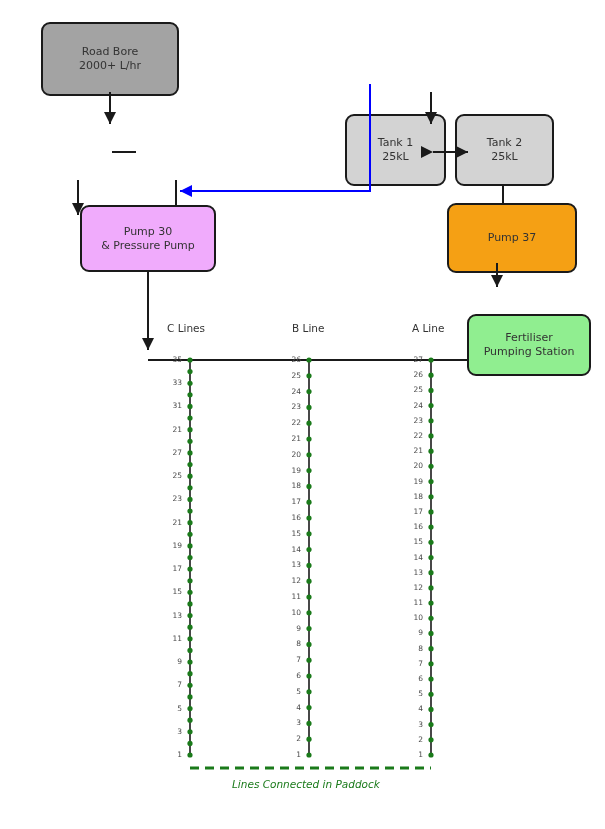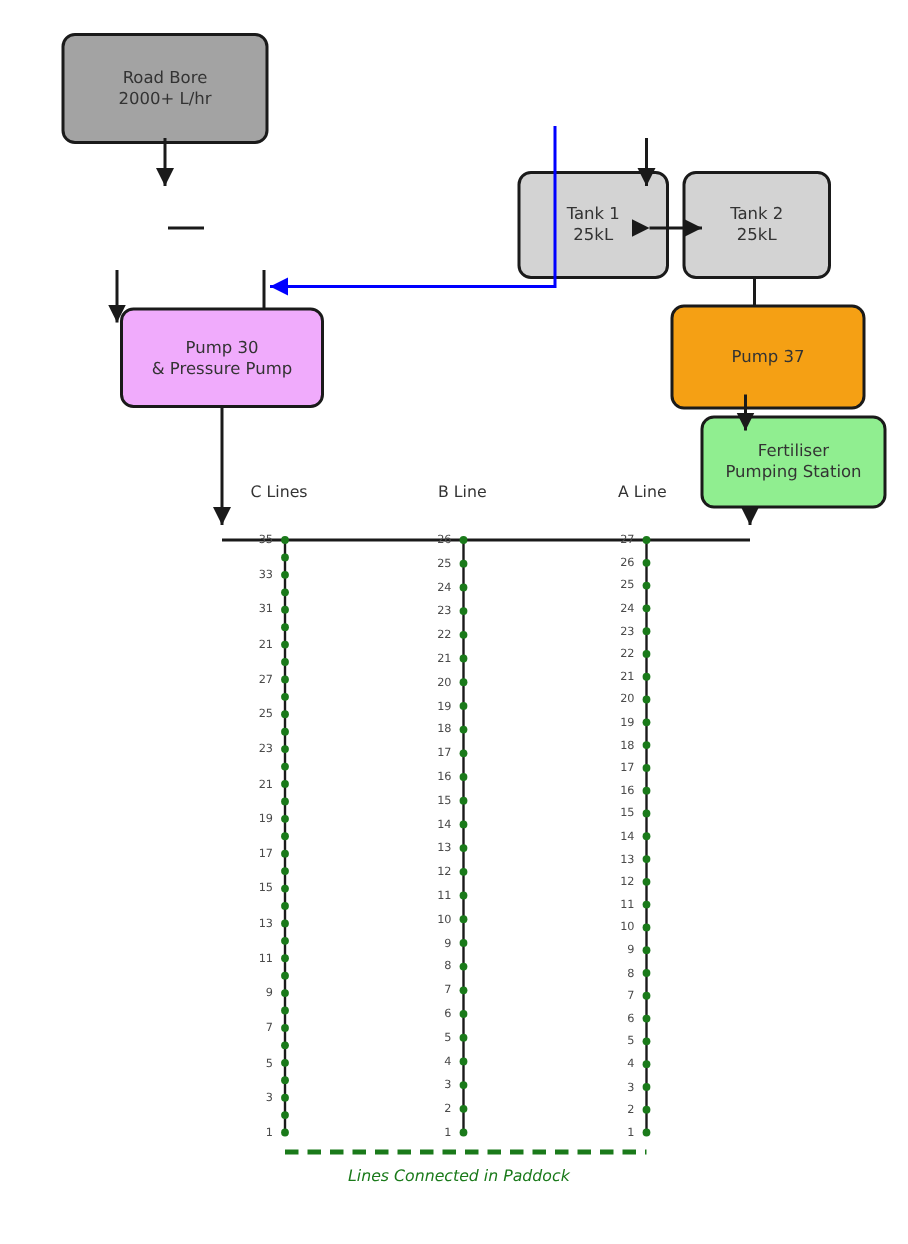--- a/index.html
+++ b/index.html
@@ -29,21 +29,21 @@
     line-height: 1.25;
     color: #333333;
     font-size: 11px;
     z-index: 5;
     white-space: pre-line;
   }
   .node-bore   { background: #a3a3a3; }
   .node-tank   { background: #d3d3d3; }
   .node-pump-y { background: #f0abfc; }
   .node-pump-o { background: #f5a014; }
-  .node-fert   { background: #90ee90; }
+  .node-fert   { background: #90ee90; margin-top: 37px; }
 
   .line-label {
     position: absolute;
     font-size: 10.5px;
     color: #333333;
     z-index: 6;
     white-space: nowrap;
   }
   .paddock-label {
     position: absolute;

